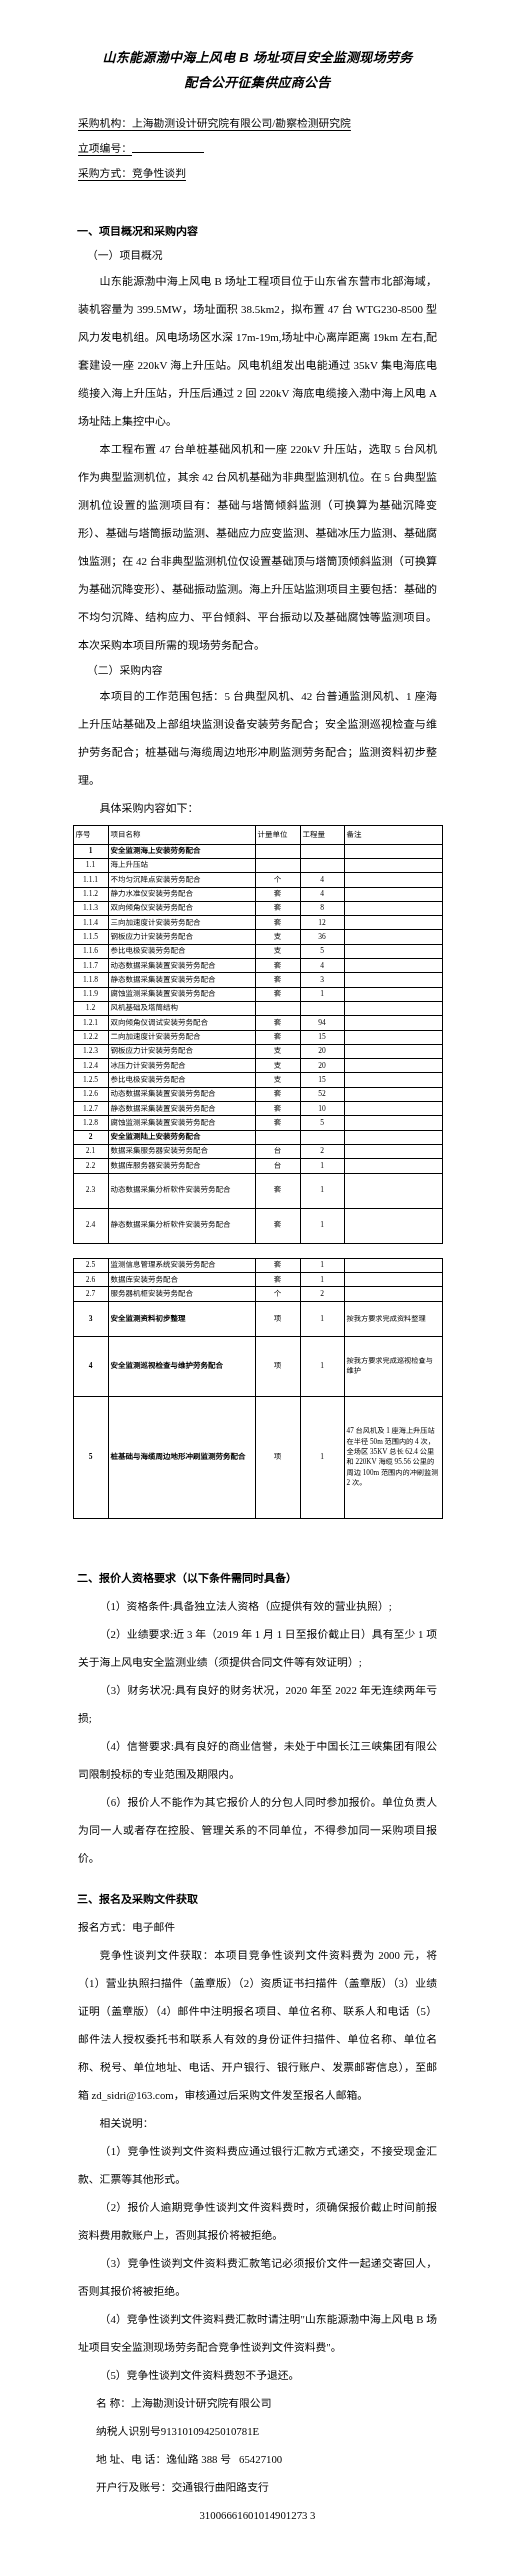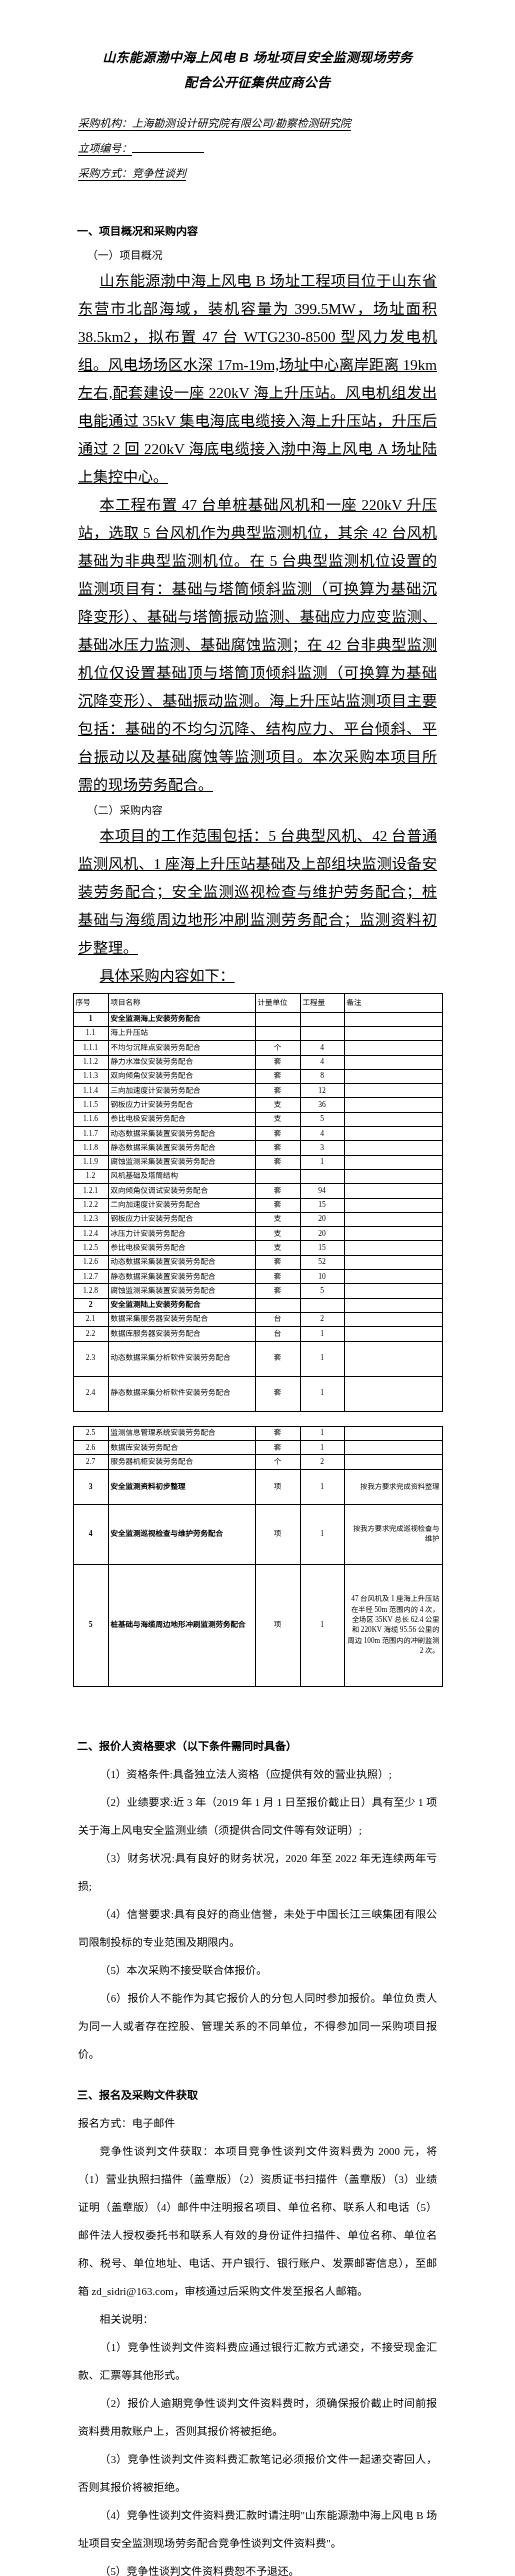--- a/index.html
+++ b/index.html
@@ -37,21 +37,20 @@
 
   
   .meta-block {
     margin: 15.5px 0 0 0;
     padding-left: 78px;
   }
   .meta-row {
     font-size: 10.8px;
     line-height: 25px;
     white-space: nowrap;
-    font-style: italic;
   }
   .meta-row .u {
     text-decoration: underline;
     text-underline-offset: 2.6px;
   }
   .meta-row .blank {
     display: inline-block;
     width: 72px;
     border-bottom: 0.8px solid #000;
     vertical-align: -1.5px;
@@ -69,28 +68,27 @@
   h3.sub {
     font-size: 10.8px;
     font-weight: normal;
     margin: 0;
     padding-left: 87px;
     line-height: 23px;
   }
 
   
   p.body {
-    font-size: 15px;
+    font-size: 11px;
     line-height: 28px;
     margin: 0;
     padding: 0 78px 0 78px;
     text-align: justify;
     text-justify: inter-ideograph;
     text-indent: 21.6px;
-    text-decoration: underline;
   }
 
   
   .tbl-wrap {
     padding: 3.1px 0 0 0;
     display: flex;
     justify-content: center;
   }
   table.items {
     border-collapse: collapse;
@@ -110,21 +108,21 @@
     height: 14.4px;
   }
   col.c-no    { width: 35px; }
   col.c-name  { width: 147px; }
   col.c-unit  { width: 45px; }
   col.c-qty   { width: 44px; }
   col.c-rem   { width: 98px; }
   td.no   { text-align: center; }
   td.name { text-align: left; padding-left: 4.1px; }
   td.unit, td.qty { text-align: center; }
-  td.rem  { text-align: right; padding-left: 3.1px; font-size: 7.2px; line-height: 11.3px; }
+  td.rem  { text-align: left; padding-left: 3.1px; font-size: 7.2px; line-height: 11.3px; }
   tr.grp td.no, tr.grp td.name { font-weight: bold; }
   tr.tall td { height: 31px; }
   tr.xtall td { height: 56px; }
   tr.xxtall td { height: 118px; }
   .tbl-gap { height: 11.3px; }
 
   
   p.item {
     font-size: 10.8px;
     line-height: 28px;
@@ -446,21 +444,20 @@
     </table>
   </div>
 
   <div class="spacer-lg"></div>
 
   <h2 class="sec">二、报价人资格要求（以下条件需同时具备）</h2>
   <p class="item">（1）资格条件:具备独立法人资格（应提供有效的营业执照）;</p>
   <p class="item">（2）业绩要求:近 3 年（2019 年 1 月 1 日至报价截止日）具有至少 1 项关于海上风电安全监测业绩（须提供合同文件等有效证明）;</p>
   <p class="item">（3）财务状况:具有良好的财务状况，2020 年至 2022 年无连续两年亏损;</p>
   <p class="item">（4）信誉要求:具有良好的商业信誉，未处于中国长江三峡集团有限公司限制投标的专业范围及期限内。</p>
-  <p class="item">（5）本次采购不接受联合体报价。</p>
   <p class="item">（6）报价人不能作为其它报价人的分包人同时参加报价。单位负责人为同一人或者存在控股、管理关系的不同单位，不得参加同一采购项目报价。</p>
 
   <h2 class="sec">三、报名及采购文件获取</h2>
   <p class="plain">
     <span>报名方式：</span><span>电子邮件</span>
   </p>
   <p class="item">竞争性谈判文件获取：本项目竞争性谈判文件资料费为 2000 元，将（1）营业执照扫描件（盖章版）（2）资质证书扫描件（盖章版）（3）业绩证明（盖章版）（4）邮件中注明报名项目、单位名称、联系人和电话（5）邮件法人授权委托书和联系人有效的身份证件扫描件、单位名称、单位名称、税号、单位地址、电话、开户银行、银行账户、发票邮寄信息），至邮箱 zd_sidri@163.com，审核通过后采购文件发至报名人邮箱。</p>
   <p class="item">相关说明：</p>
   <p class="item">（1）竞争性谈判文件资料费应通过银行汇款方式递交，不接受现金汇款、汇票等其他形式。</p>
   <p class="item">（2）报价人逾期竞争性谈判文件资料费时，须确保报价截止时间前报资料费用款账户上，否则其报价将被拒绝。</p>
@@ -470,18 +467,21 @@
 
   <p class="indent-label">
     <span>名 称：</span><span>上海勘测设计研究院有限公司</span>
   </p>
   <p class="indent-label">
     <span>纳税人识别号</span><span>91310109425010781E</span>
   </p>
   <p class="indent-label">
     <span>地 址、电 话：</span><span class="ws">逸仙路 388 号   65427100</span>
   </p>
+  <p class="indent-label">
+    <span>开户行及账号：</span><span>交通银行曲阳路支行</span>
+  </p>
   <p class="center-block">31006661601014901273 3</p>
 
   <div class="spacer-md"></div>
 
 </div>
 
 
 </body></html>

